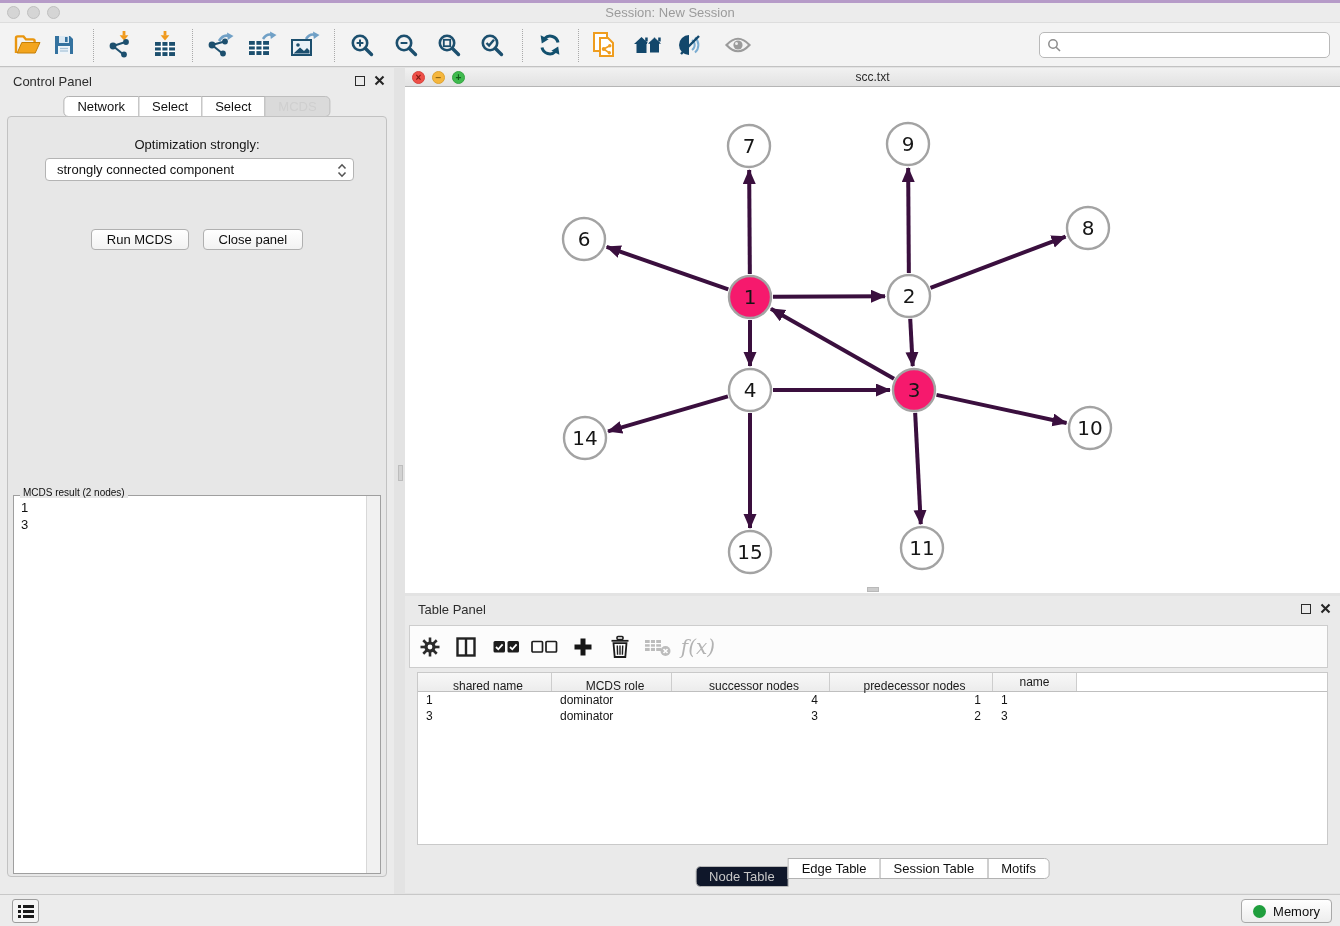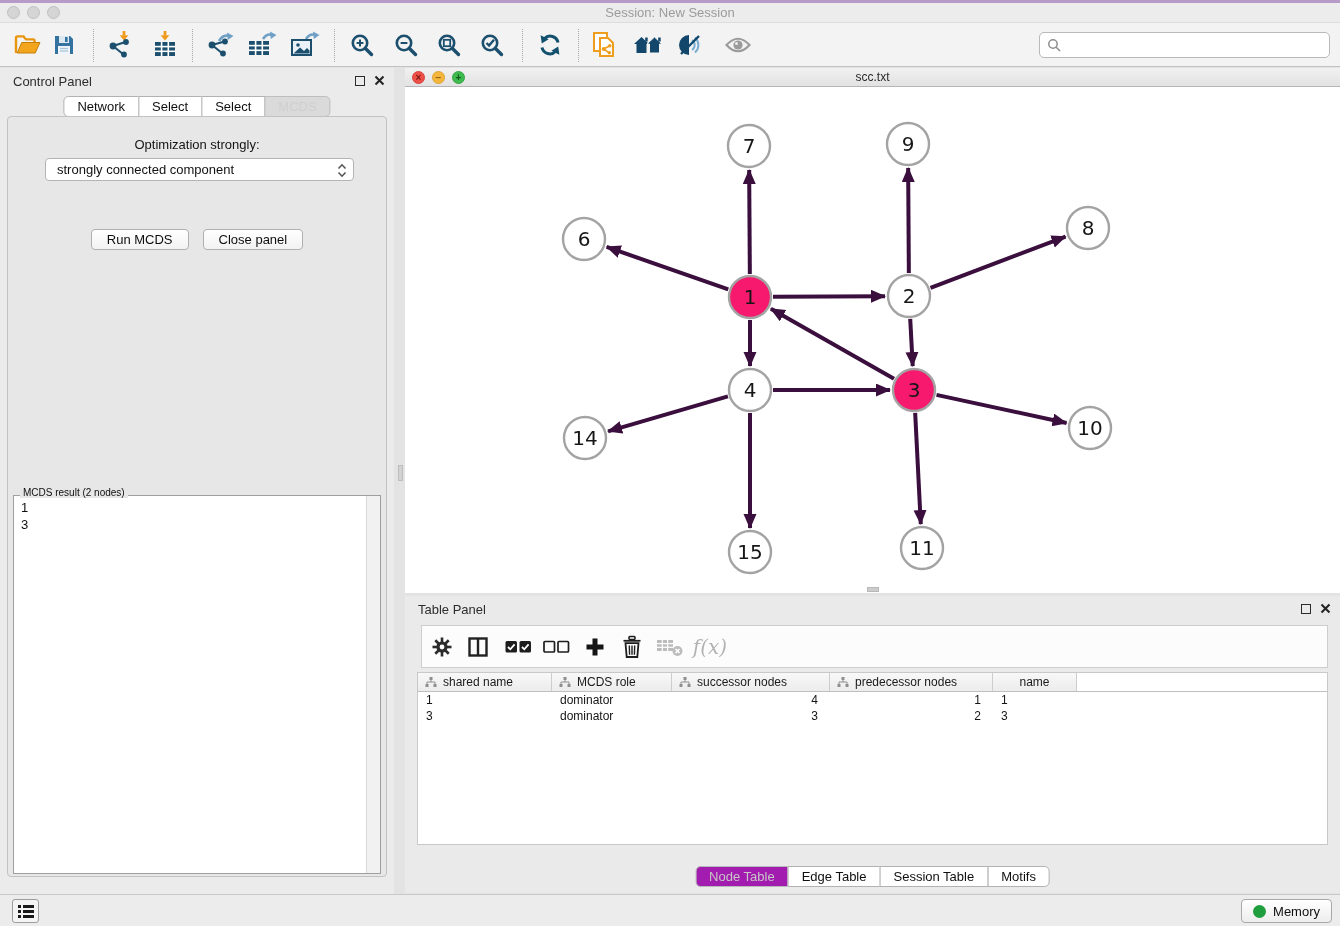--- a/index.html
+++ b/index.html
@@ -52,33 +52,33 @@
   .tl{width:13px;height:13px;border-radius:50%;display:flex;align-items:center;justify-content:center;font-size:10px;font-weight:bold;line-height:1;}
   .tl.red{background:#ee4f48;border:1px solid #d5443e;color:#7c1710;}
   .tl.yellow{background:#f5b63d;border:1px solid #dda331;color:#8a6210;}
   .tl.green{background:#3fba4e;border:1px solid #35a443;color:#115c1b;}
   .net-title{position:absolute;left:0;right:0;top:0;line-height:18px;text-align:center;font-size:12px;color:#2a2a2a;}
   .net-canvas{position:relative;width:935px;height:505px;background:#fff;}
   .canvas-handle{position:absolute;left:50%;bottom:0;transform:translateX(-50%);width:12px;height:5px;background:#cccccc;border:1px solid #b9b9b9;}
   .splitter-grip{position:absolute;left:398px;top:465px;width:5px;height:16px;background:#d2d2d2;border:1px solid #bdbdbd;}
   
   #table-panel{position:absolute;left:405px;top:596px;width:935px;height:297px;background:#eaeaea;}
-  .tp-toolbar{position:absolute;left:16px;right:12px;top:29px;height:43px;background:#fcfcfc;border:1px solid #cdcdcd;}
+  .tp-toolbar{position:absolute;left:4px;right:12px;top:29px;height:43px;background:#fcfcfc;border:1px solid #cdcdcd;}
   .ticon{position:absolute;top:50%;transform:translate(-50%,-50%);display:flex;align-items:center;justify-content:center;width:34px;height:34px;cursor:default;}
   .fx-text{font-family:"DejaVu Serif","Liberation Serif",serif;font-style:italic;font-size:20px;color:#b3b3b3;}
   .tp-table{position:absolute;left:12px;right:12px;top:76px;height:173px;background:#fff;border:1px solid #c9c9c9;overflow:hidden;}
   .thead{display:flex;height:19px;border-bottom:1px solid #bfbfbf;}
-  .th{display:flex;align-items:center;gap:6px;padding-left:7px;font-size:12px;color:#1a1a1a;border-right:1px solid #cdcdcd;background:linear-gradient(#f8f8f8,#ececec);}
+  .th{display:flex;align-items:center;gap:6px;padding-left:7px;font-size:12px;color:#1a1a1a;border-right:1px solid #cdcdcd;background:linear-gradient(#f8f8f8,#ececec);flex-direction:column;}
   .th.center{justify-content:center;padding-left:0;}
   .th-fill{flex:1;background:#fff;}
   .tr{display:flex;height:16px;align-items:center;font-size:12px;color:#141414;}
   .td{padding-left:8px;overflow:hidden;white-space:nowrap;}
   .td.r{text-align:right;padding-left:0;padding-right:12px;}
   #tp-tabs{position:absolute;bottom:6px;left:50%;transform:translateX(-50%);}
-  .seg.active2{background:#a21caf;color:#c7c7c7;border-color:#b8b8b8;}
+  .seg.active2{background:#0f172a;color:#c7c7c7;border-color:#b8b8b8;margin-top:8px;}
   
   #status-bar{position:absolute;left:0;top:894px;right:0;height:32px;background:#ececec;border-top:1px solid #c8c8c8;}
   .list-btn{position:absolute;left:12px;top:4px;width:27px;height:24px;border:1px solid #9d9d9d;border-radius:3px;background:#f4f4f4;display:flex;align-items:center;justify-content:center;}
   .memory-btn{position:absolute;right:8px;top:4px;height:24px;border:1px solid #a9a9a9;border-radius:4px;background:linear-gradient(#ffffff,#ededed);display:flex;align-items:center;gap:7px;padding:7px 11px;font-size:13px;color:#0f0f0f;}
   .memory-dot{width:13px;height:13px;border-radius:50%;}
   svg text{font-family:"DejaVu Sans","Liberation Sans",sans-serif;}
 </style>
 </head>
 <body>
 

